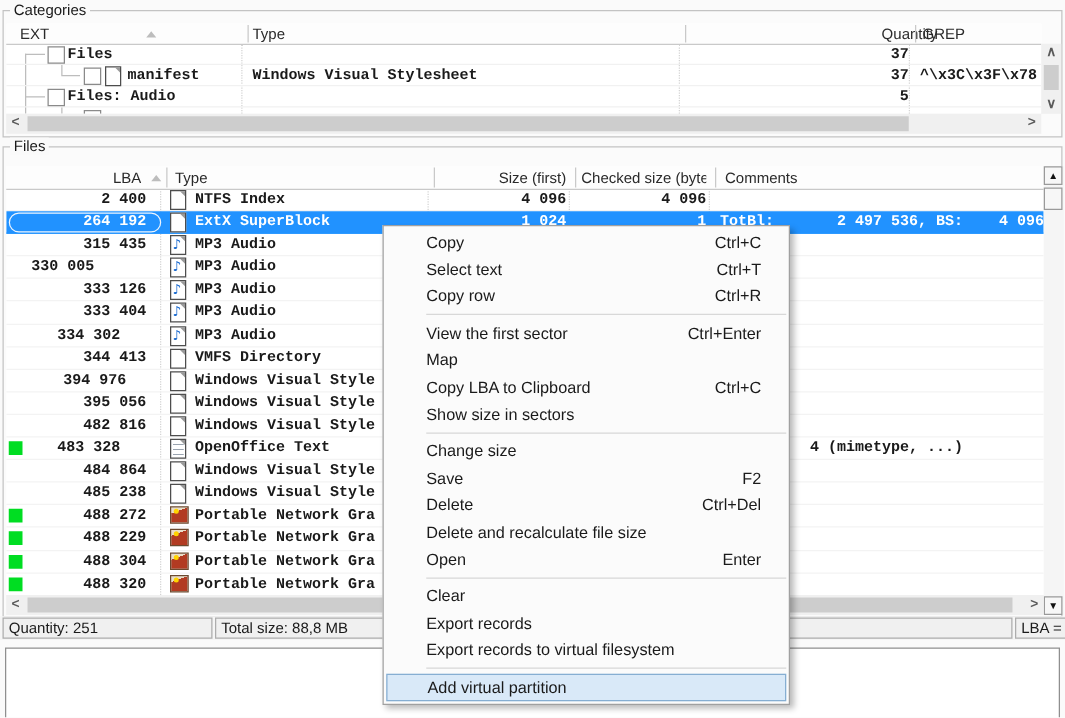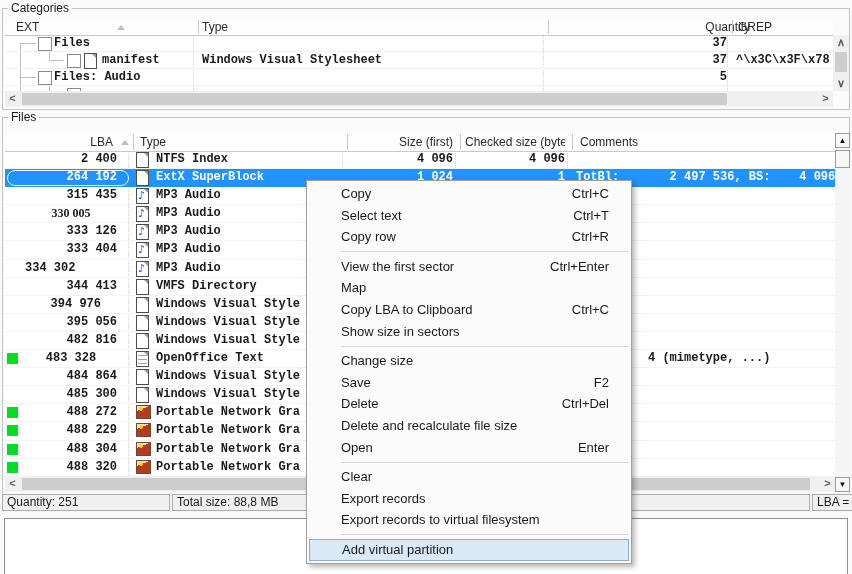--- a/index.html
+++ b/index.html
@@ -161,36 +161,36 @@
         <div class="cell mono right" style="left: 347px; width: 101px; text-align: right;">1 024</div>
         <div class="cell mono right" style="left: 459px; width: 101px; text-align: right;">1</div>
         <div class="cell mono" style="left: 571px; width: 264px; overflow: hidden;">TotBl:       2 497 536, BS:    4 096,</div>
       </div>
       <div class="file-row">
         <div class="cell mono right" style="left: 20px; width: 92px; text-align: right;">315 435</div>
         <div class="icon mp3" style="left: 131px; top: 1px;"></div>
         <div class="cell mono" style="left: 151px; width: 200px;">MP3 Audio</div>
       </div>
       <div class="file-row">
-        <div class="cell mono right" style="left: 20px; width: 92px; text-align: center; font-family: Liberation Serif, serif;">330 005</div>
+        <div class="cell mono right" style="left: 20px; width: 92px; text-align: left;">330 005</div>
         <div class="icon mp3" style="left: 131px; top: 1px;"></div>
         <div class="cell mono" style="left: 151px; width: 200px;">MP3 Audio</div>
       </div>
       <div class="file-row">
         <div class="cell mono right" style="left: 20px; width: 92px; text-align: right;">333 126</div>
         <div class="icon mp3" style="left: 131px; top: 1px;"></div>
         <div class="cell mono" style="left: 151px; width: 200px;">MP3 Audio</div>
       </div>
       <div class="file-row">
         <div class="cell mono right" style="left: 20px; width: 92px; text-align: right;">333 404</div>
         <div class="icon mp3" style="left: 131px; top: 1px;"></div>
         <div class="cell mono" style="left: 151px; width: 200px;">MP3 Audio</div>
       </div>
       <div class="file-row">
-        <div class="cell mono right" style="left: 20px; width: 92px; text-align: left;">334 302</div>
+        <div class="cell mono right" style="left: 20px; width: 92px; text-align: center;">334 302</div>
         <div class="icon mp3" style="left: 131px; top: 1px;"></div>
         <div class="cell mono" style="left: 151px; width: 200px;">MP3 Audio</div>
       </div>
       <div class="file-row">
         <div class="cell mono right" style="left: 20px; width: 92px; ">344 413</div>
         <div class="icon file" style="left: 131px; top: 1px;"></div>
         <div class="cell mono" style="left: 151px; width: 200px;">VMFS Directory</div>
       </div>
       <div class="file-row">
         <div class="cell mono right" style="left: 4px; width: 92px; ">394 976</div>
@@ -213,21 +213,21 @@
         <div class="icon text" style="left: 131px; top: 1px;"></div>
         <div class="cell mono" style="left: 151px; width: 200px;">OpenOffice Text</div>
         <div class="cell mono" style="left: 571px; width: 264px; overflow: hidden;">          4 (mimetype, ...)</div>
       </div>
       <div class="file-row">
         <div class="cell mono right" style="left: 20px; width: 92px; text-align: right;">484 864</div>
         <div class="icon file" style="left: 131px; top: 1px;"></div>
         <div class="cell mono" style="left: 151px; width: 200px;">Windows Visual Style</div>
       </div>
       <div class="file-row">
-        <div class="cell mono right" style="left: 20px; width: 92px; text-align: right;">485 300</div>
+        <div class="cell mono right" style="left: 20px; width: 92px; text-align: right;">485 238</div>
         <div class="icon file" style="left: 131px; top: 1px;"></div>
         <div class="cell mono" style="left: 151px; width: 200px;">Windows Visual Style</div>
       </div>
       <div class="file-row">
         <div class="marker"></div>
         <div class="cell mono right" style="left: 20px; width: 92px; text-align: right;">488 272</div>
         <div class="icon png" style="left: 131px; top: 1px;"></div>
         <div class="cell mono" style="left: 151px; width: 200px;">Portable Network Gra</div>
       </div>
       <div class="file-row">

